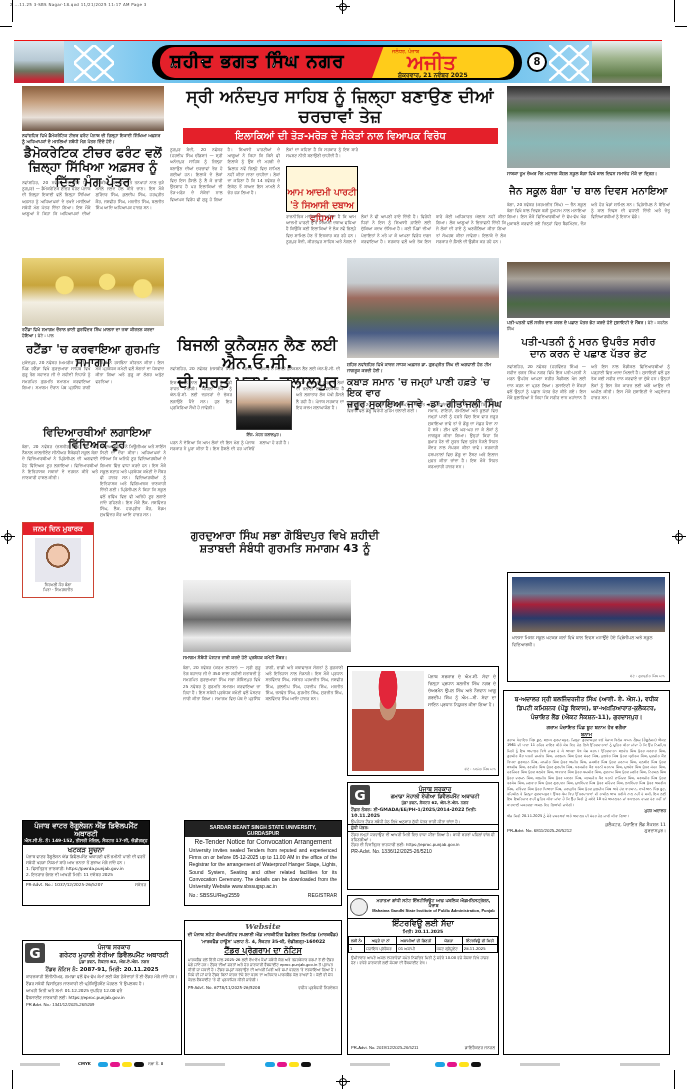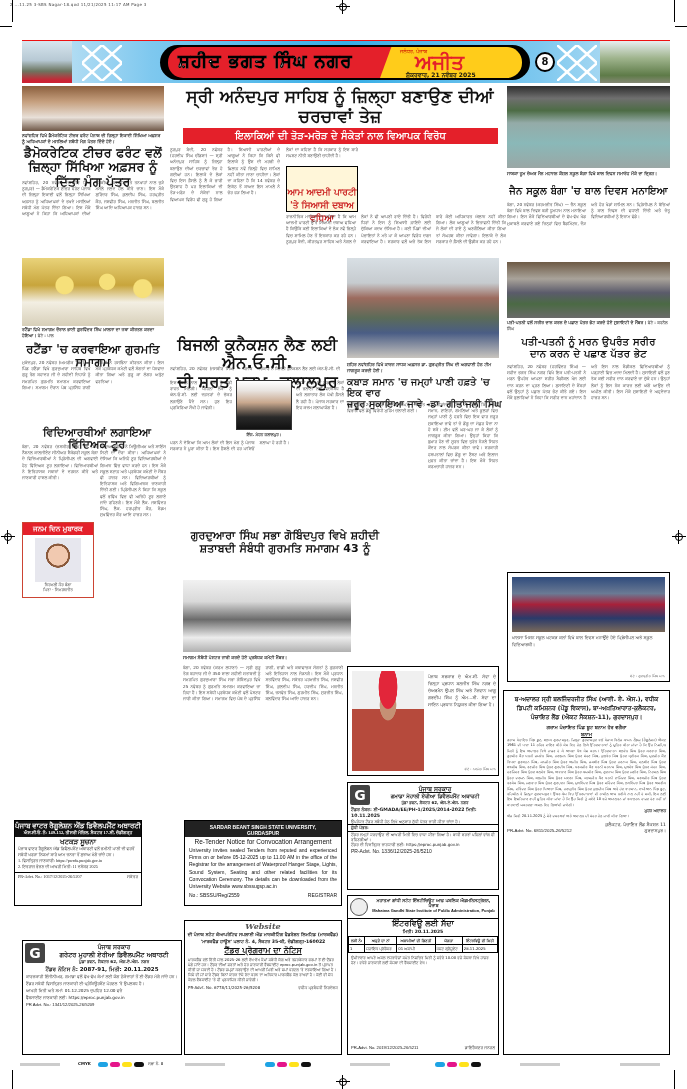--- a/index.html
+++ b/index.html
@@ -7,21 +7,21 @@
   body { font-family: "DejaVu Sans", sans-serif; color: #111; position: relative; }
 
   .slug { position: absolute; top: 2px; left: 10px; font-size: 4px; color: #444; letter-spacing: 0.3px; }
   .reg-mark { position: absolute; width: 14px; height: 14px; }
   .reg-mark::before { content: ""; position: absolute; left: 6px; top: 0; width: 1px; height: 14px; background: #000; }
   .reg-mark::after { content: ""; position: absolute; top: 6px; left: 0; width: 14px; height: 1px; background: #000; }
   .reg-mark span { position: absolute; left: 3px; top: 3px; width: 8px; height: 8px; border: 1px solid #000; border-radius: 50%; }
   .crop { position: absolute; background: #000; }
 
   
-  .masthead { position: absolute; top: 40px; left: 22px; width: 648px; height: 43px; background: linear-gradient(90deg,#cfe8f5,#7ec8ef 20%,#37aee6 50%,#7ec8ef 80%,#cfe8f5); overflow: hidden; border-top: 1px solid #e11; text-decoration: underline; }
+  .masthead { position: absolute; top: 40px; left: 14px; width: 648px; height: 43px; background: linear-gradient(90deg,#cfe8f5,#7ec8ef 20%,#37aee6 50%,#7ec8ef 80%,#cfe8f5); overflow: hidden; border-top: 1px solid #e11; text-decoration: underline; }
   .mh-photo { position: absolute; top: 0; width: 50px; height: 43px; }
   .mh-photo.l { left: 0; background: linear-gradient(180deg,#d7e6ee 0%,#b7c9d4 45%,#6c7560 70%,#c23 92%); }
   .mh-photo.r { right: 0; width: 70px; background: linear-gradient(180deg,#e8eef0 0%,#9fb48d 40%,#5e7b48 80%,#8a8a7a); }
   .mh-lattice { position: absolute; top: 4px; width: 40px; height: 36px; }
   .mh-pill { position: absolute; left: 138px; top: 4px; width: 370px; height: 35px; border-radius: 18px; background: #000; overflow: hidden; }
   .mh-pill .red { position: absolute; left: 8px; top: 2px; width: 225px; height: 31px; background: #e4202a; border-radius: 15px 0 0 15px; }
   .mh-pill .yellow { position: absolute; left: 220px; top: 2px; width: 142px; height: 31px; background: #ffcc1a; border-radius: 0 15px 15px 0; clip-path: polygon(8% 0,100% 0,100% 100%,0 100%); }
   .mh-title { position: absolute; left: 18px; top: 5px; font-family: "DejaVu Sans", sans-serif; font-size: 18px; font-weight: bold; color: #fff; letter-spacing: 1px; -webkit-text-stroke: 0.6px #000; }
   .mh-brand { position: absolute; left: 255px; top: 5px; font-size: 20px; font-weight: bold; color: #e4202a; }
   .mh-city { position: absolute; left: 240px; top: 3px; font-size: 5px; color: #c00; }
@@ -105,21 +105,21 @@
 <div class="box" style="left:22px;top:522px;width:72px;height:76px;border:1px solid #c43;">
   <div class="redbar" style="left:0;top:0;width:70px;height:12px;font-size:7px;line-height:12px;position:relative;">ਜਨਮ ਦਿਨ ਮੁਬਾਰਕ</div>
   <div style="margin:3px auto 0;width:46px;height:44px;background:radial-gradient(circle at 50% 40%,#f1c9b0 0 28%,#8b5a3c 29% 34%,#e7e7ee 35%);"></div>
   <div style="font-size:4px;text-align:center;line-height:5px;color:#222;">
     <div>ਨਿਰਮਲੀ ਕੌਰ ਬੰਗਾ</div>
     <div>ਪਿਤਾ - ਸਿਮਰਨਜੀਤ</div>
   </div>
 </div>
 <p class="body-text" style="left:100px;top:444px;width:66px;height:150px;">ਵਿਦਿਆਰਥੀਆਂ ਨੇ ਮਿਊਜ਼ੀਅਮ ਅਤੇ ਸਾਇੰਸ ਸਿਟੀ ਦਾ ਦੌਰਾ ਕੀਤਾ। ਅਧਿਆਪਕਾਂ ਨੇ ਦੱਸਿਆ ਕਿ ਅਜਿਹੇ ਟੂਰ ਵਿਦਿਆਰਥੀਆਂ ਦੇ ਗਿਆਨ ਵਿੱਚ ਵਾਧਾ ਕਰਦੇ ਹਨ। ਇਸ ਮੌਕੇ ਸਕੂਲ ਸਟਾਫ਼ ਅਤੇ ਪ੍ਰਬੰਧਕ ਕਮੇਟੀ ਦੇ ਮੈਂਬਰ ਵੀ ਹਾਜ਼ਰ ਸਨ। ਵਿਦਿਆਰਥੀਆਂ ਨੂੰ ਇਤਿਹਾਸਕ ਅਤੇ ਵਿਗਿਆਨਕ ਜਾਣਕਾਰੀ ਦਿੱਤੀ ਗਈ। ਪ੍ਰਿੰਸੀਪਲ ਨੇ ਕਿਹਾ ਕਿ ਸਕੂਲ ਵਲੋਂ ਭਵਿੱਖ ਵਿਚ ਵੀ ਅਜਿਹੇ ਟੂਰ ਲਗਾਏ ਜਾਂਦੇ ਰਹਿਣਗੇ। ਇਸ ਮੌਕੇ ਲੈਕ. ਜਸਵਿੰਦਰ ਸਿੰਘ, ਲੈਕ. ਹਰਪ੍ਰੀਤ ਕੌਰ, ਮੈਡਮ ਸੁਖਵਿੰਦਰ ਕੌਰ ਆਦਿ ਹਾਜ਼ਰ ਸਨ।</p>
 
-<div class="box" style="left:14px;top:820px;width:128px;height:86px;font-family:Liberation Serif, serif;">
+<div class="box" style="left:22px;top:820px;width:128px;height:86px;">
   <div style="background:#111;color:#fff;padding:1px 0 2px;">
     <div class="notice-title" style="font-size:7px;">ਪੰਜਾਬ ਵਾਟਰ ਰੈਗੂਲੇਸ਼ਨ ਐਂਡ ਡਿਵੈਲਪਮੈਂਟ ਅਥਾਰਟੀ</div>
     <div class="notice-title" style="font-size:4.5px;">ਐਸ.ਸੀ.ਓ. ਨੰ: 149-152, ਤੀਸਰੀ ਮੰਜ਼ਿਲ, ਸੈਕਟਰ 17-ਸੀ, ਚੰਡੀਗੜ੍ਹ</div>
   </div>
   <div class="notice-title" style="font-size:7px;margin-top:1px;">ਖਟਕੜ ਸੂਚਨਾ</div>
   <div class="notice-line">ਪੰਜਾਬ ਵਾਟਰ ਰੈਗੂਲੇਸ਼ਨ ਐਂਡ ਡਿਵੈਲਪਮੈਂਟ ਅਥਾਰਟੀ ਵਲੋਂ ਜ਼ਮੀਨੀ ਪਾਣੀ ਦੀ ਵਰਤੋਂ ਸਬੰਧੀ ਖਰੜਾ ਨਿਯਮਾਂ ਬਾਰੇ ਆਮ ਜਨਤਾ ਤੋਂ ਸੁਝਾਅ ਮੰਗੇ ਜਾਂਦੇ ਹਨ।</div>
   <div class="notice-line">1. ਵਿਸਤ੍ਰਿਤ ਜਾਣਕਾਰੀ: https://pwrda.punjab.gov.in</div>
   <div class="notice-line">2. ਇਤਰਾਜ਼ ਭੇਜਣ ਦੀ ਆਖਰੀ ਮਿਤੀ: 11 ਦਸੰਬਰ 2025</div>
   <div class="notice-line" style="display:flex;justify-content:space-between;border-top:1px solid #000;margin-top:2px;padding-top:1px;">
     <span>PR-Advt. No.: 1037/12/2025-26/5207</span>

